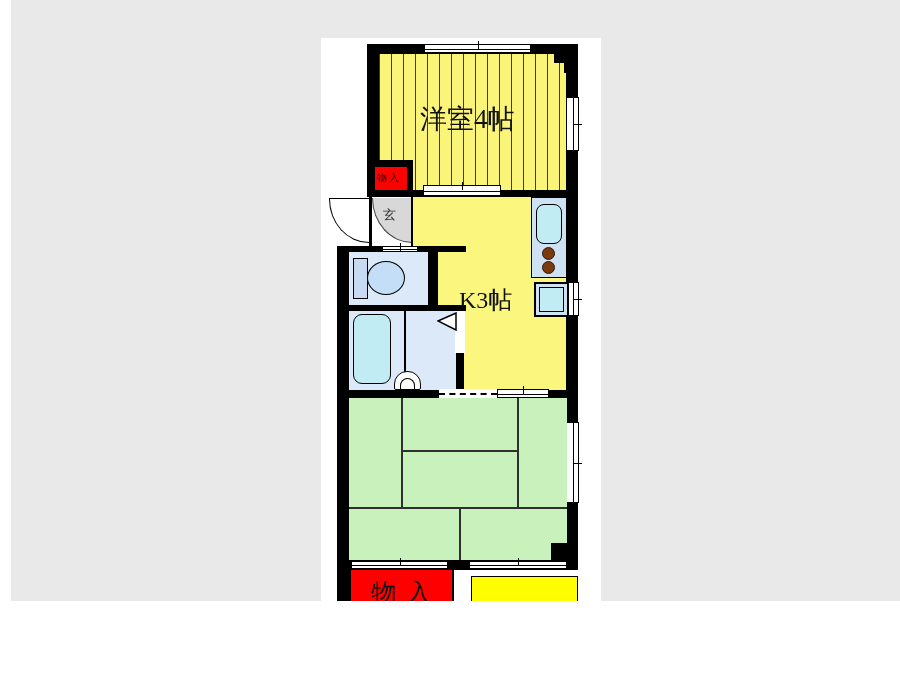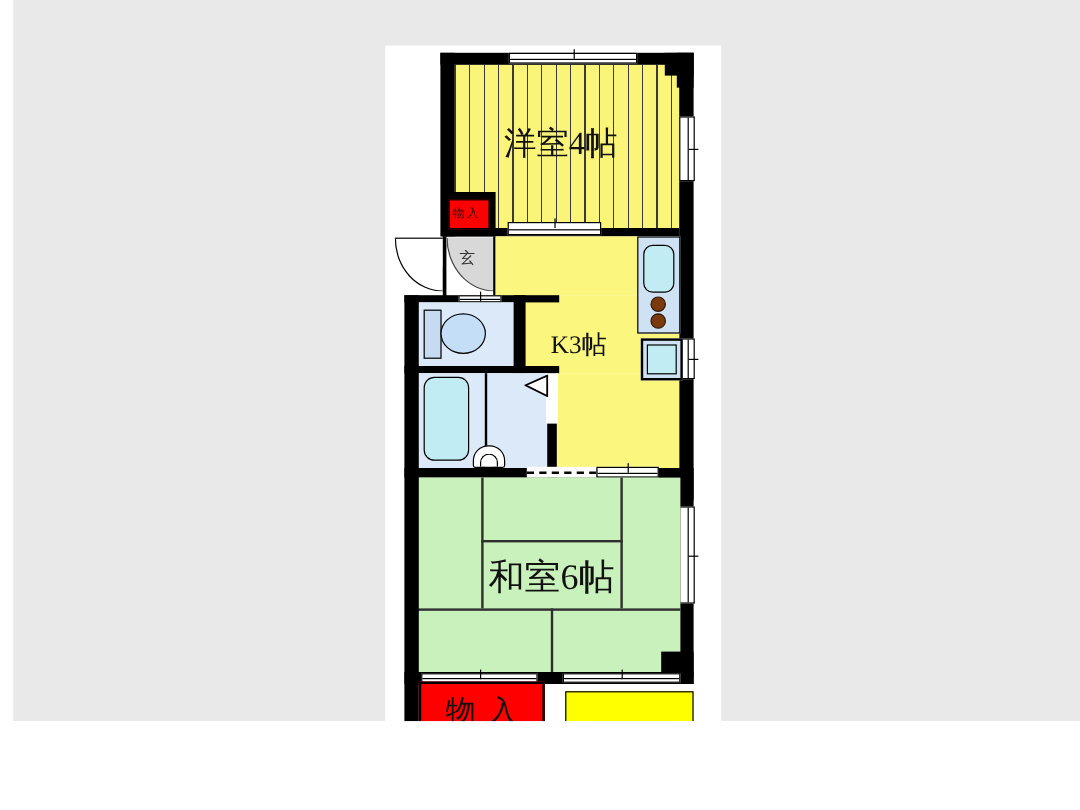--- a/index.html
+++ b/index.html
@@ -69,21 +69,21 @@
   <div class="arc" style="left:318px;top:199px;width:40px;height:44px;"></div>
 
   <div class="arc" style="left:361px;top:198px;width:40px;height:45px;background:var(--genkan_gray,#d8d8d8);border-color:#444;"></div>
   <span class="room-label" style="left:372px;top:206px;font-size:13px;color:#333;">玄</span>
 
   <div class="abs" style="left:400px;top:197px;width:2px;height:49px;background:#000;"></div>
 
   <div class="room" style="left:402px;top:197px;width:153px;height:49px;background:var(--kitchen,#fbf67e);"></div>
   <div class="room" style="left:427px;top:246px;width:128px;height:65px;background:var(--kitchen,#fbf67e);"></div>
   <div class="room" style="left:453px;top:311px;width:102px;height:79px;background:var(--kitchen,#fbf67e);"></div>
-  <span class="room-label" style="left:448px;top:273px;font-size:21px;">K3帖</span>
+  <span class="room-label" style="left:448px;top:284px;font-size:24px;">K3帖</span>
 
   <div class="fixture" style="left:520px;top:197px;width:36px;height:81px;background:var(--counter_blue,#cfe2f4);"></div>
   <div class="fixture" style="left:525px;top:204px;width:26px;height:40px;border-radius:8px;background:var(--fixture_cyan,#c2ecf4);"></div>
   <div class="fixture" style="left:531px;top:247px;width:13px;height:13px;border-radius:50%;background:var(--burner_brown,#7a3a0e);border-color:#30180a;"></div>
   <div class="fixture" style="left:531px;top:261px;width:13px;height:13px;border-radius:50%;background:var(--burner_brown,#7a3a0e);border-color:#30180a;"></div>
 
   <div class="fixture" style="left:523px;top:282px;width:35px;height:35px;background:var(--counter_blue,#cfe2f4);border-width:2px;"></div>
   <div class="fixture" style="left:528px;top:287px;width:25px;height:25px;background:var(--fixture_cyan,#c2ecf4);"></div>
 
   <div class="wall" style="left:326px;top:246px;width:129px;height:6px;"></div>
@@ -110,21 +110,20 @@
   <div class="win win-h" style="left:486px;top:389px;width:52px;height:9px;"></div>
   <div class="wall" style="left:538px;top:390px;width:29px;height:27px;"></div>
 
   <div class="room" style="left:336px;top:398px;width:220px;height:162px;background:var(--tatami_room,#c9f1bb);"></div>
 
   <div class="abs" style="left:390px;top:398px;width:2px;height:109px;background:#2f2f2f;"></div>
   <div class="abs" style="left:506px;top:398px;width:2px;height:109px;background:#2f2f2f;"></div>
   <div class="abs" style="left:390px;top:450px;width:118px;height:2px;background:#2f2f2f;"></div>
   <div class="abs" style="left:336px;top:507px;width:220px;height:2px;background:#2f2f2f;"></div>
   <div class="abs" style="left:448px;top:507px;width:2px;height:53px;background:#2f2f2f;"></div>
-  <span class="room-label" style="left:396px;top:461px;font-size:30px;">和室6帖</span>
   <div class="wall" style="left:540px;top:543px;width:27px;height:22px;"></div>
 
   <div class="wall" style="left:326px;top:246px;width:12px;height:382px;"></div>
   <div class="wall" style="left:326px;top:560px;width:241px;height:10px;"></div>
   <div class="win win-h" style="left:340px;top:561px;width:97px;height:8px;"></div>
   <div class="win win-h" style="left:458px;top:561px;width:98px;height:8px;"></div>
   <div class="wall" style="left:326px;top:616px;width:134px;height:12px;"></div>
 
   <div class="abs" style="left:338px;top:568px;width:105px;height:48px;background:var(--storage_red,#fe0000);border:2px solid #000;box-sizing:border-box;display:flex;align-items:center;justify-content:center;">
     <span class="room-label" style="position:static;font-size:25px;letter-spacing:10px;text-indent:10px;color:#111;">物入</span>

